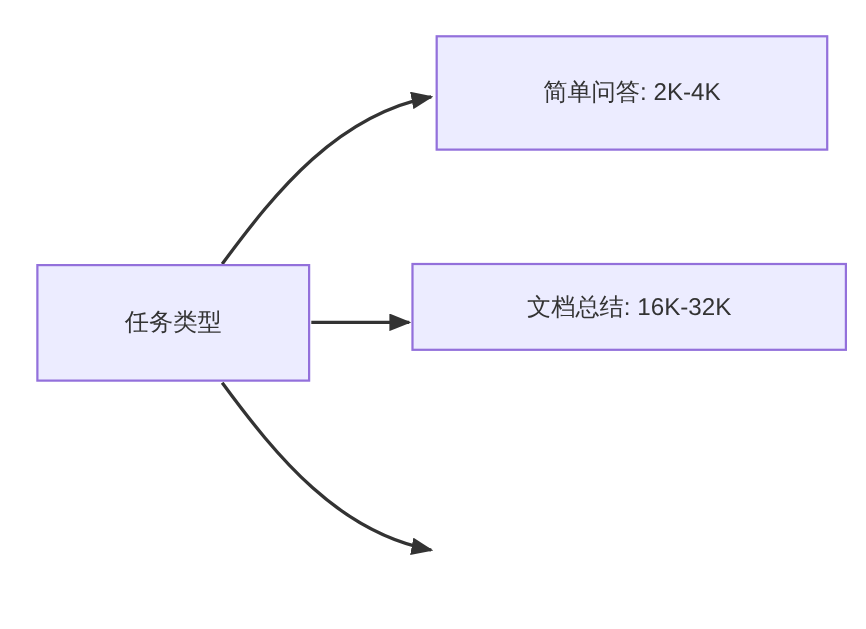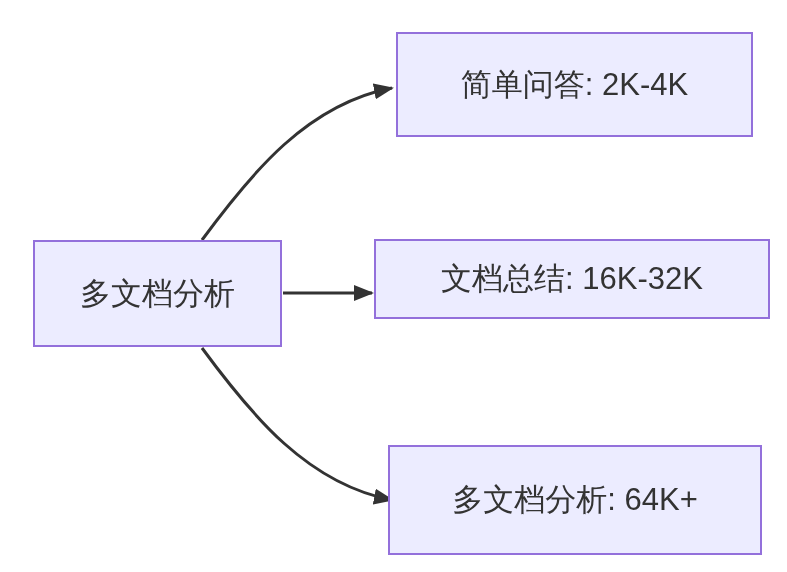--- a/index.html
+++ b/index.html
@@ -27,21 +27,21 @@
     fill: none;
     stroke: #333333;
     stroke-width: 3px;
   }
   .node {
     position: absolute;
     box-sizing: border-box;
     background: #ECECFF;
     border: 2px solid #9370DB;
     color: #333333;
-    font-size: 31px;
+    font-size: 22px;
     display: flex;
     align-items: center;
     justify-content: center;
     text-align: center;
     white-space: nowrap;
     line-height: 1.2;
   }
   .node-root   { left: 33px;  top: 240px; width: 249px; height: 107px; }
   .node-top    { left: 396px; top: 32px;  width: 357px; height: 105px; }
   .node-middle { left: 374px; top: 239px; width: 396px; height: 80px; }
@@ -56,21 +56,20 @@
     <defs>
       <marker id="arrowhead" markerUnits="userSpaceOnUse" markerWidth="20" markerHeight="16" refX="18" refY="8" orient="auto">
         <path d="M0,0 L20,8 L0,16 Z" fill="#333333"></path>
       </marker>
     </defs>
     <path class="edge" d="M202,240 C252,172 308,104 392,88" marker-end="url(#arrowhead)"></path>
     <path class="edge" d="M283,293 L372,293" marker-end="url(#arrowhead)"></path>
     <path class="edge" d="M202,348 C252,416 308,484 392,500" marker-end="url(#arrowhead)"></path>
   </svg>
 
-  <div class="node node-root">多文档分析</div>
+  <div class="node node-root">任务类型</div>
 
   <div class="node node-top">简单问答: 2K-4K</div>
 
   <div class="node node-middle">文档总结: 16K-32K</div>
 
-  <div class="node node-bottom">多文档分析: 64K+</div>
 
 </div>
 
 </body></html>

